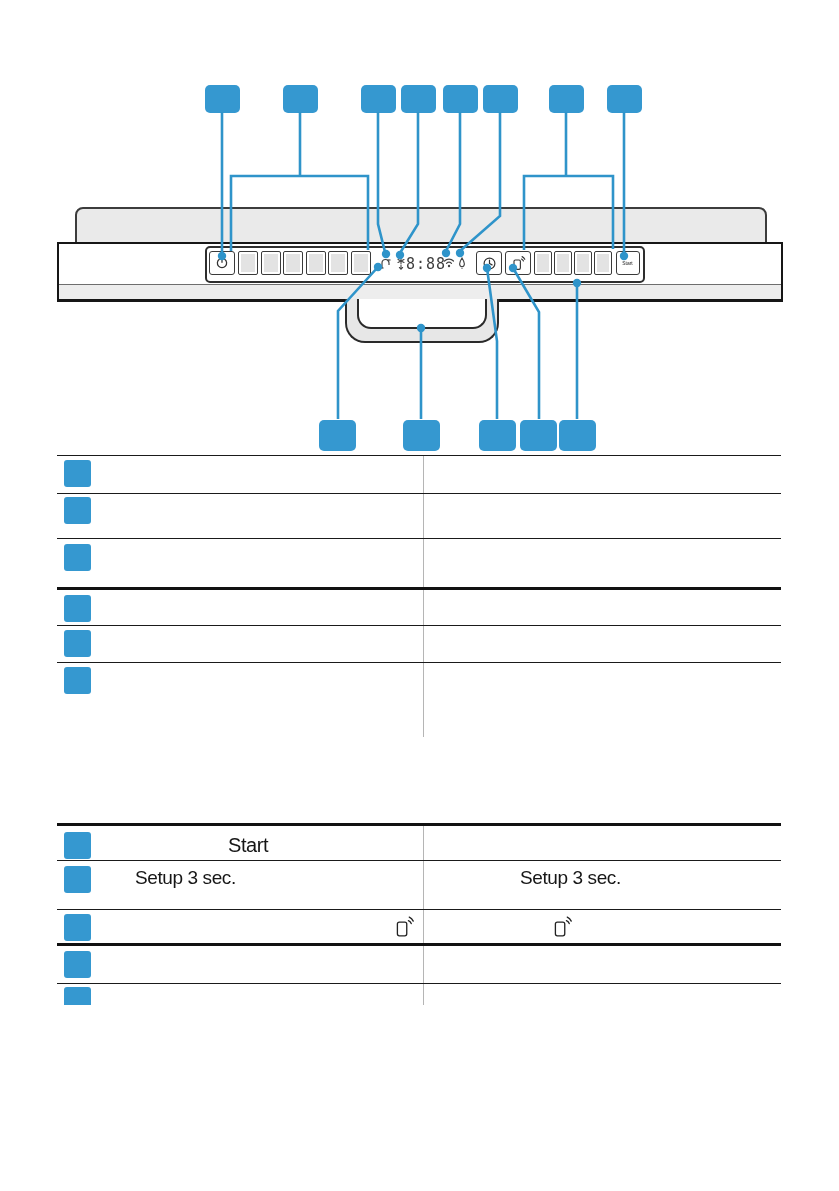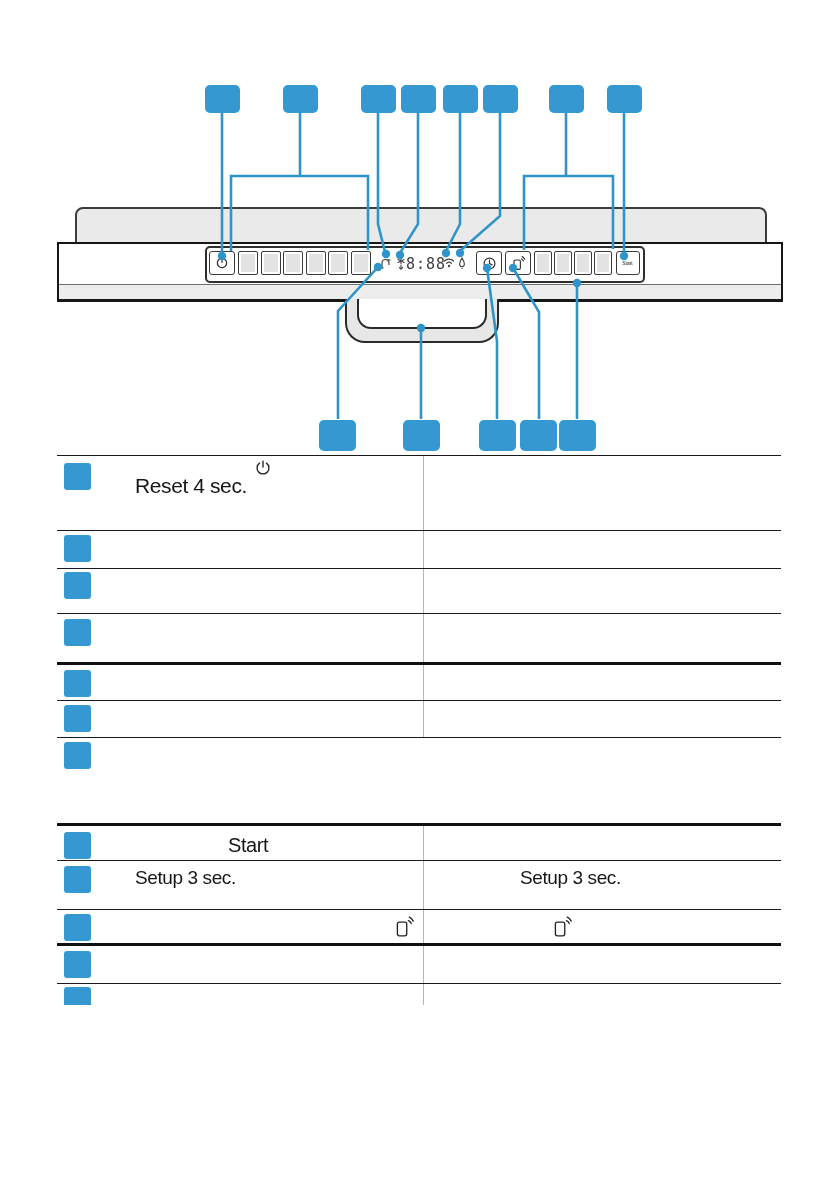--- a/index.html
+++ b/index.html
@@ -200,30 +200,20 @@
 
   <div class="co bottom abs" style="left:319px;top:420px"></div>
   <div class="co bottom abs" style="left:403px;top:420px"></div>
   <div class="co bottom abs" style="left:479px;top:420px"></div>
   <div class="co bottom abs" style="left:520px;top:420px"></div>
   <div class="co bottom abs" style="left:559px;top:420px"></div>
 
   <div class="tbl" style="top:455px">
     <div class="divider" style="height:282px"></div>
 
-    <div class="row" style="height:75px;border-top:1.5px solid #1a1a1a">
-      <div class="badge" style="top:7px"></div>
-      <span class="rowtext" style="left:78px;top:18px">Reset 4 sec.</span>
-      <svg class="abs icn" style="left:197px;top:3px" width="18" height="18" viewBox="0 0 20 20">
-        <g stroke="#222" stroke-width="1.5" fill="none" stroke-linecap="round">
-          <path d="M10 2.5 V9"></path>
-            <path d="M6.2 4.6 a6.6 6.6 0 1 0 7.6 0"></path>
-        </g>
-      </svg>
-    </div>
     <div class="row" style="height:38px;border-top:1.5px solid #1a1a1a">
       <div class="badge" style="top:4px"></div>
     </div>
     <div class="row" style="height:45px;border-top:1.5px solid #1a1a1a">
       <div class="badge" style="top:3px"></div>
     </div>
     <div class="row" style="height:49px;border-top:1.5px solid #1a1a1a">
       <div class="badge" style="top:5px"></div>
     </div>
     <div class="row" style="height:38px;border-top:3px solid #111">

